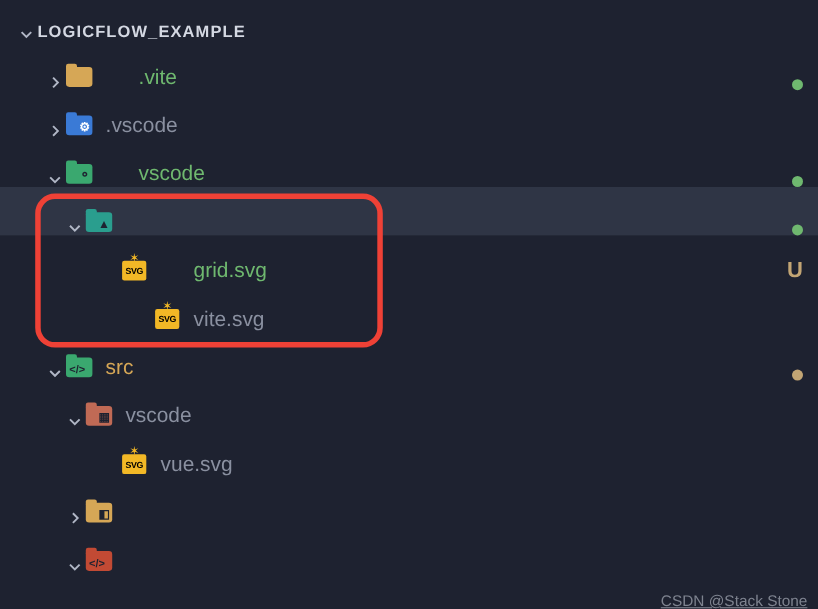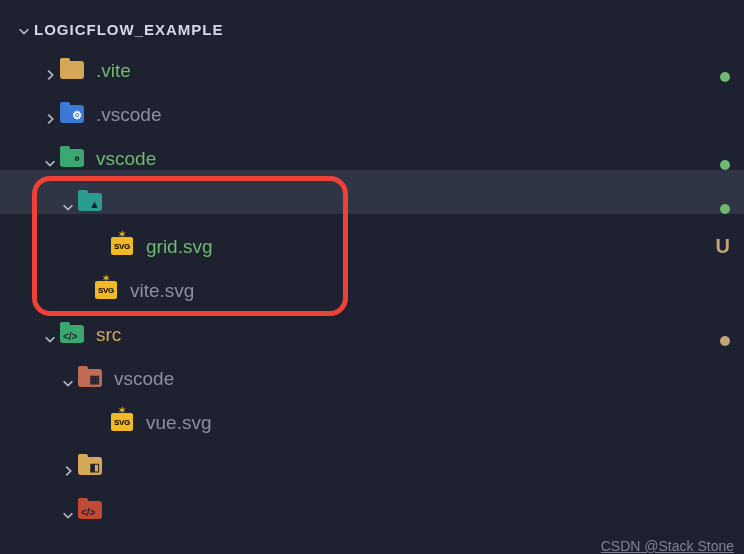--- a/index.html
+++ b/index.html
@@ -43,21 +43,21 @@
   .icon {
     width: 24px;
     height: 24px;
     margin-right: 12px;
     display: flex;
     align-items: center;
     justify-content: center;
     flex-shrink: 0;
   }
   .label { flex: 1; white-space: nowrap; }
-  .label.green { color: #6fb86f; }
+  .label.green { color: #6fb86f; margin-left: 30px; }
   .label.muted { color: #8a90a0; }
   .label.gold  { color: #d6a756; }
   .status-dot {
     width: 10px; height: 10px; border-radius: 50%;
     margin-left: auto;
   }
   .dot-green { background: #6fb86f; }
   .dot-tan   { background: #c2a574; }
   .status-letter {
     font-weight: 700;
@@ -218,21 +218,21 @@
 
   <div class="row d3">
     <span class="chev hidden"></span>
     <span class="icon">
         <span class="svg-badge"></span>
       </span>
     <span class="label green">grid.svg</span>
     <span class="status-letter letter-tan">U</span>
   </div>
 
-  <div class="row d3" style="padding-left:74px">
+  <div class="row d3" style="padding-left:120px">
     <span class="chev hidden"></span>
     <span class="icon">
         <span class="svg-badge"></span>
       </span>
     <span class="label muted">vite.svg</span>
   </div>
 
   <div class="row d1">
     <span class="chev">
       <svg viewBox="0 0 16 16" fill="none" stroke="currentColor" stroke-width="2">

